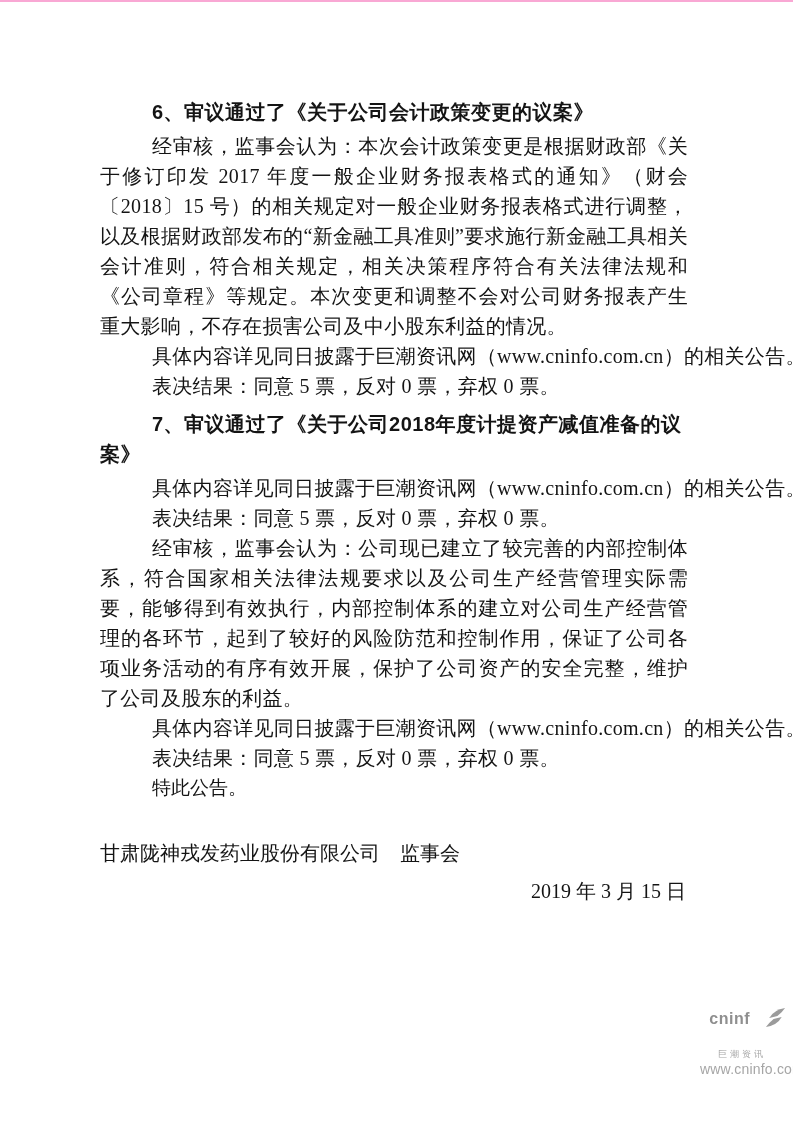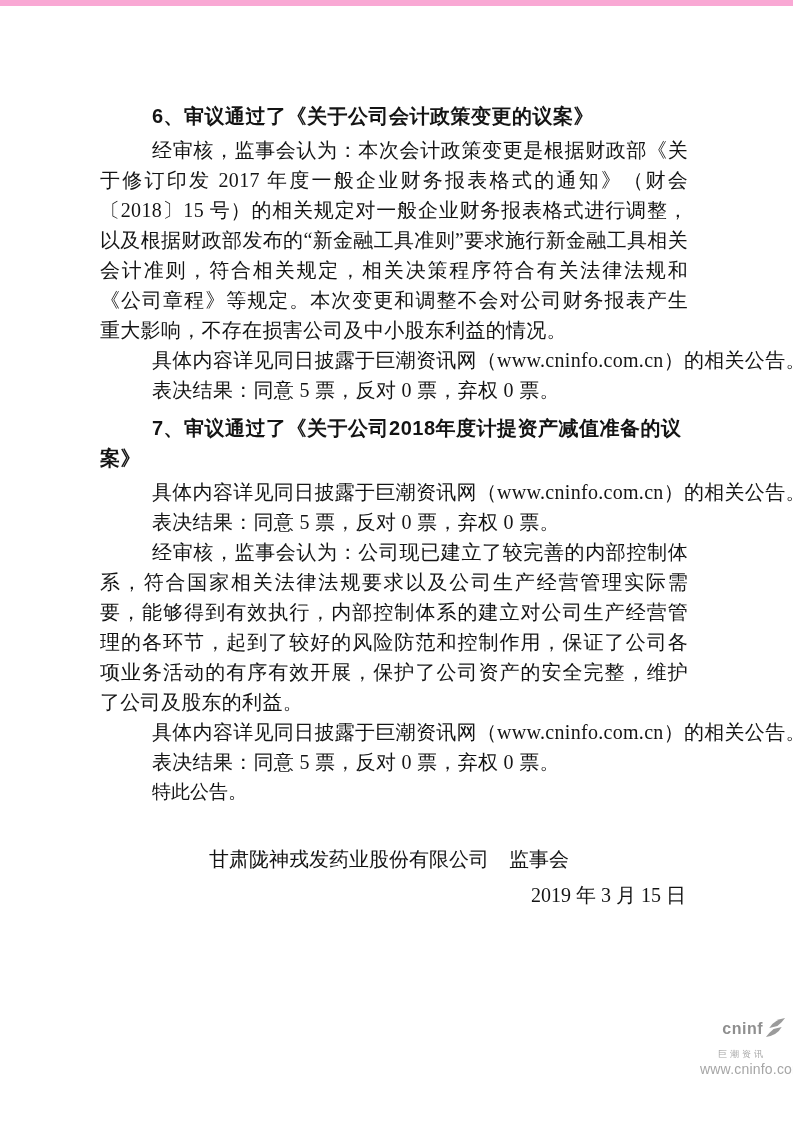--- a/index.html
+++ b/index.html
@@ -2,21 +2,21 @@
 <html><head>
 <meta charset="utf-8">
 <style>
   * { margin: 0; padding: 0; box-sizing: border-box; }
   html, body { background: #ffffff; }
   .page {
     position: relative;
     width: 793px;
     height: 1086px;
     background: #ffffff;
-    border-top: 6px solid #f9a8d4;
+    border-top: 2px solid #f9a8d4;
     overflow: hidden;
     font-family: "Liberation Serif", "DejaVu Serif", serif;
     color: #141414;
   }
   .content {
     position: absolute;
     left: 100px;
     top: 95px;
     width: 588px;
   }
@@ -45,23 +45,24 @@
     white-space: nowrap;
   }
   .closing {
     font-size: 19px;
     line-height: 30px;
     text-indent: 52px;
   }
   .signature {
     font-size: 20px;
     line-height: 30px;
-    text-align: center;
+    text-align: left;
     padding-right: 10px;
     margin-top: 37px;
+    font-family: Liberation Mono, monospace;
   }
   .sign-date {
     font-size: 20px;
     line-height: 30px;
     text-align: right;
     padding-right: 2px;
     margin-top: 6px;
   }
   .cninfo-logo {
     position: absolute;
@@ -70,34 +71,34 @@
     width: 100px;
     text-align: right;
     color: #a2a2a2;
     font-family: "Liberation Sans", "DejaVu Sans", sans-serif;
     line-height: 1;
   }
   .logo-row {
     display: flex;
     align-items: center;
     justify-content: flex-end;
-    gap: 2px;
+    gap: 15px;
     padding-right: 2px;
   }
   .logo-brand {
     font-weight: 700;
     font-size: 16px;
     letter-spacing: 0.5px;
     color: #8f8f8f;
   }
   .logo-swirl { display: inline-block; }
   .logo-cn {
     font-size: 9px;
     letter-spacing: 3px;
-    margin-top: 9px;
+    margin-top: 19px;
     padding-right: 22px;
     color: #a6a6a6;
   }
   .logo-url {
     font-size: 14px;
     letter-spacing: 0.2px;
     margin-top: 3px;
     color: #a6a6a6;
     margin-left: 12px;
   }

